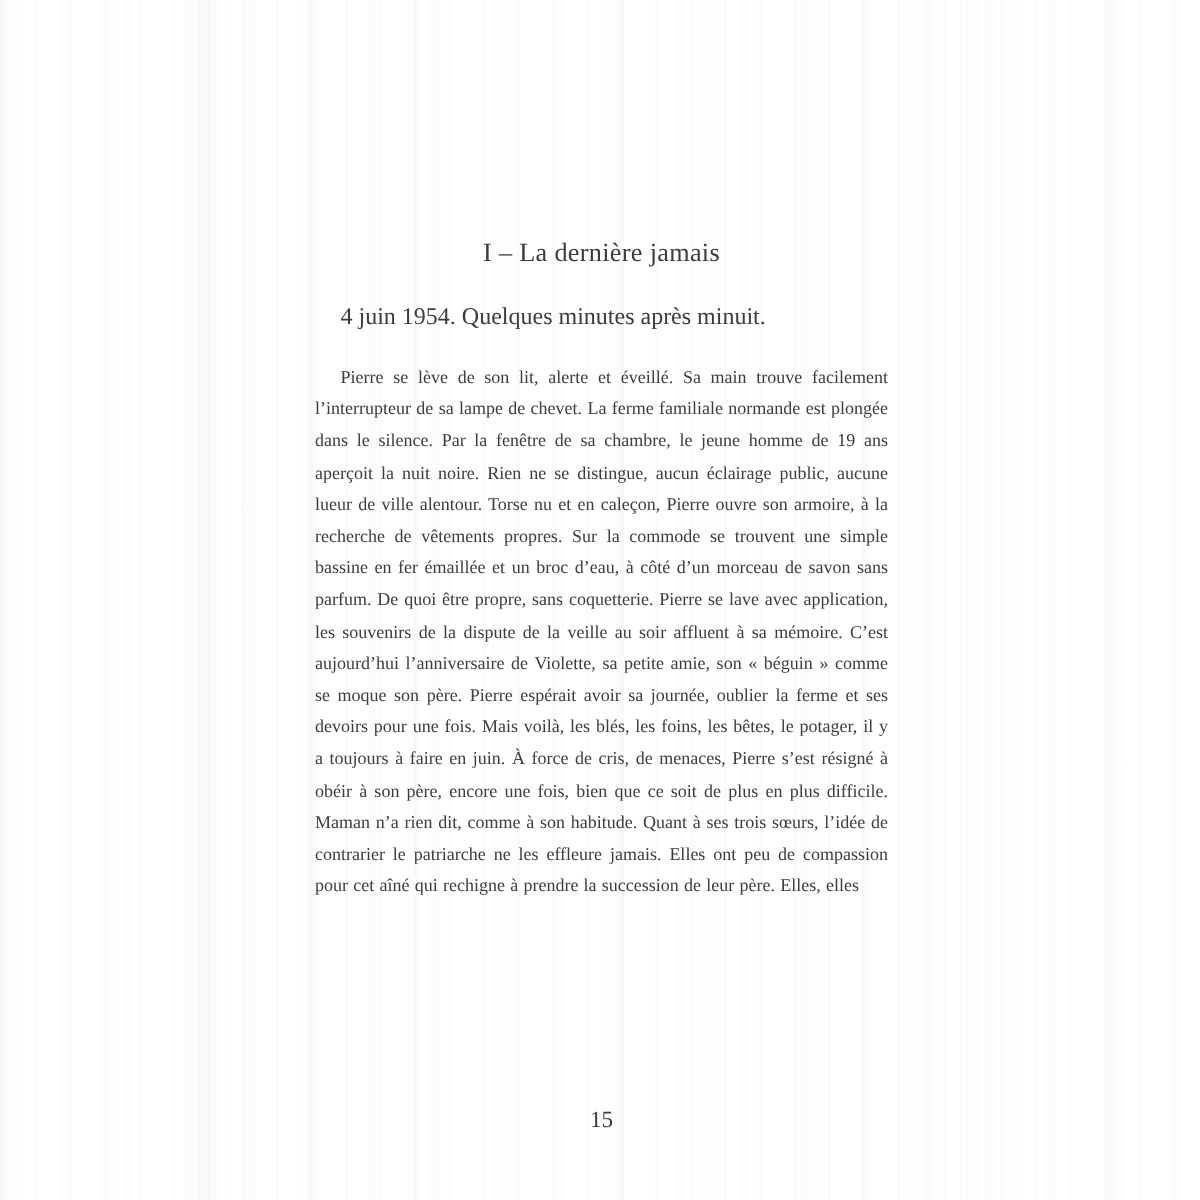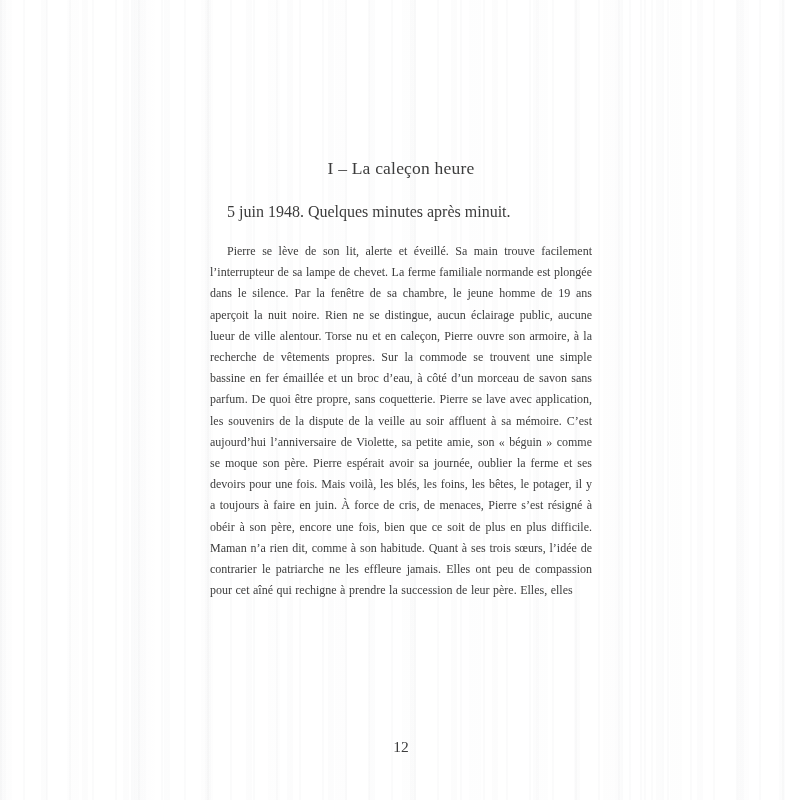--- a/index.html
+++ b/index.html
@@ -110,20 +110,20 @@
   }
 </style>
 </head>
 <body>
 
 <div class="paper-texture"></div>
 <div class="page-edge-left"></div>
 <div class="page-edge-right"></div>
 
 <div class="book-page">
-  <div class="chapter-title">I – La caleçon heure</div>
+  <div class="chapter-title">I – La dernière jamais</div>
 
-  <div class="date-line">5 juin 1948. Quelques minutes après minuit.</div>
+  <div class="date-line">4 juin 1954. Quelques minutes après minuit.</div>
 
   <div class="body-paragraph">Pierre se lève de son lit, alerte et éveillé. Sa main trouve facilement l’interrupteur de sa lampe de chevet. La ferme familiale normande est plongée dans le silence. Par la fenêtre de sa chambre, le jeune homme de 19 ans aperçoit la nuit noire. Rien ne se distingue, aucun éclairage public, aucune lueur de ville alentour. Torse nu et en caleçon, Pierre ouvre son armoire, à la recherche de vêtements propres. Sur la commode se trouvent une simple bassine en fer émaillée et un broc d’eau, à côté d’un morceau de savon sans parfum. De quoi être propre, sans coquetterie. Pierre se lave avec application, les souvenirs de la dispute de la veille au soir affluent à sa mémoire. C’est aujourd’hui l’anniversaire de Violette, sa petite amie, son « béguin » comme se moque son père. Pierre espérait avoir sa journée, oublier la ferme et ses devoirs pour une fois. Mais voilà, les blés, les foins, les bêtes, le potager, il y a toujours à faire en juin. À force de cris, de menaces, Pierre s’est résigné à obéir à son père, encore une fois, bien que ce soit de plus en plus difficile. Maman n’a rien dit, comme à son habitude. Quant à ses trois sœurs, l’idée de contrarier le patriarche ne les effleure jamais. Elles ont peu de compassion pour cet aîné qui rechigne à prendre la succession de leur père. Elles, elles</div>
 
-  <div class="page-number">12</div>
+  <div class="page-number">15</div>
 </div>
 
 </body></html>

